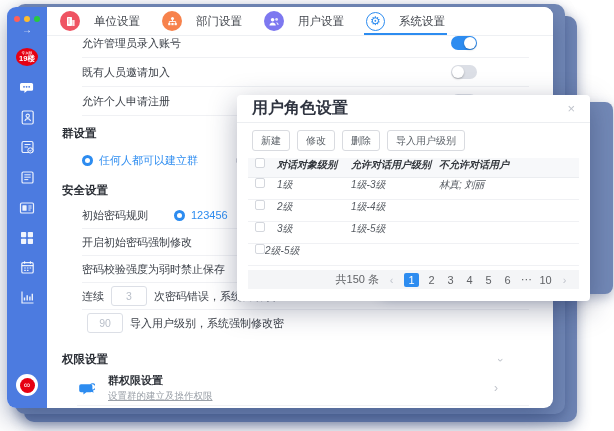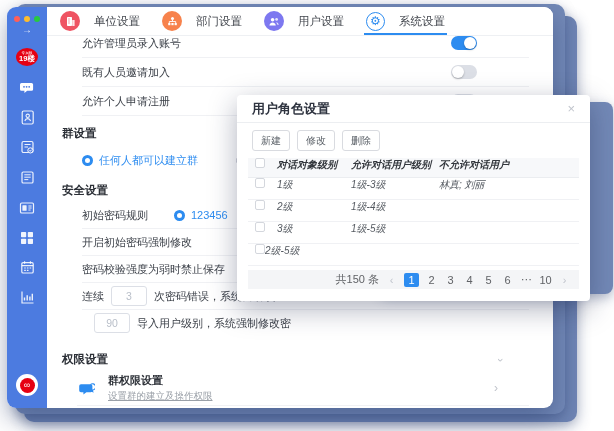--- a/index.html
+++ b/index.html
@@ -76,21 +76,21 @@
   .perm-ico{width:18px;height:18px;margin-right:13px;display:flex;align-items:center;justify-content:center;}
   .perm-txt{display:flex;flex-direction:column;justify-content:center;gap:2px;}
   .perm-title{font-size:11px;color:#2f333a;font-weight:bold;}
   .perm-desc{font-size:9.5px;color:#9aa0a8;text-decoration:underline;}
   .perm-chev{margin-left:auto;margin-right:31px;color:#c0c4cc;font-size:12px;}
 
   
   .modal{position:absolute;left:237px;top:95px;width:353px;height:206px;background:#fff;border-radius:4px;
          box-shadow:0 8px 28px rgba(25,35,70,.35);z-index:20;display:flex;flex-direction:column;}
   .m-head{height:27px;display:flex;align-items:center;padding:0 15px;border-bottom:1px solid #eceef1;flex-shrink:0;}
-  .m-title{font-size:13px;font-weight:bold;color:#2f3440;}
+  .m-title{font-size:16px;font-weight:bold;color:#2f3440;}
   .m-close{margin-left:auto;color:#c0c4cc;font-size:13px;line-height:1;cursor:default;}
   .m-toolbar{display:flex;gap:7px;padding:7px 15px 5px;flex-shrink:0;}
   .m-btn{height:19px;padding:0 8px;border:1px solid #d9dbe0;border-radius:3px;background:#fff;color:#595f66;
          font-size:10px;display:flex;align-items:center;}
   .m-table{margin:2px 11px 0;}
   .tr{display:flex;align-items:flex-start;height:21px;border-bottom:1px solid #f0f1f4;font-size:10px;color:#555a61;font-style:italic;}
   .tr.head{height:19px;background:#f7f8fa;font-weight:bold;color:#33373d;border-bottom:1px solid #ebedf0;}
   .cb{width:10px;height:10px;border:1px solid #d4d7dd;border-radius:2px;background:#fff;margin-left:7px;flex-shrink:0;box-sizing:border-box;}
   .c1{width:74px;padding-left:12px;} .c2{width:88px;} .c3{flex:1;}
   .m-pager{margin:4px 11px 0;height:19px;background:#f4f5f7;display:flex;align-items:center;justify-content:flex-end;
@@ -263,21 +263,21 @@
         </div>
         <div class="row" style="height:26px;">
           <span>密码校验强度为弱时禁止保存</span>
         </div>
         <div class="row" style="height:26px;">
           <span>连续</span>
           <input class="mini-input" value="3" style="">
           <span>次密码错误，系统自动锁</span>
         </div>
         <div class="row" style="height:26px;border-bottom:none;">
-          <input class="mini-input" style="margin-left: 12px; text-align: center;" value="90">
+          <input class="mini-input" style="margin-left: 5px; text-align: center;" value="90">
           <span>导入用户级别，系统强制修改密</span>
         </div>
 
         <div class="sec-title" style="margin-top:16px;">
           <span>权限设置</span>
           <span class="sec-chev">›</span>
         </div>
         <div class="perm-item">
           <span class="perm-ico">
             <svg width="17" height="16" viewBox="0 0 17 16">
@@ -305,20 +305,21 @@
 
   <div class="modal">
     <div class="m-head">
       <span class="m-title">用户角色设置</span>
       <span class="m-close">×</span>
     </div>
     <div class="m-toolbar">
       <span class="m-btn">新建</span>
       <span class="m-btn">修改</span>
       <span class="m-btn">删除</span>
+      <span class="m-btn">导入用户级别</span>
     </div>
     <div class="m-table">
       <div class="tr head">
         <span class="cb"></span>
         <span class="c1">对话对象级别</span>
         <span class="c2">允许对话用户级别</span>
         <span class="c3">不允许对话用户</span>
       </div>
       <div class="tr">
         <span class="cb"></span>

